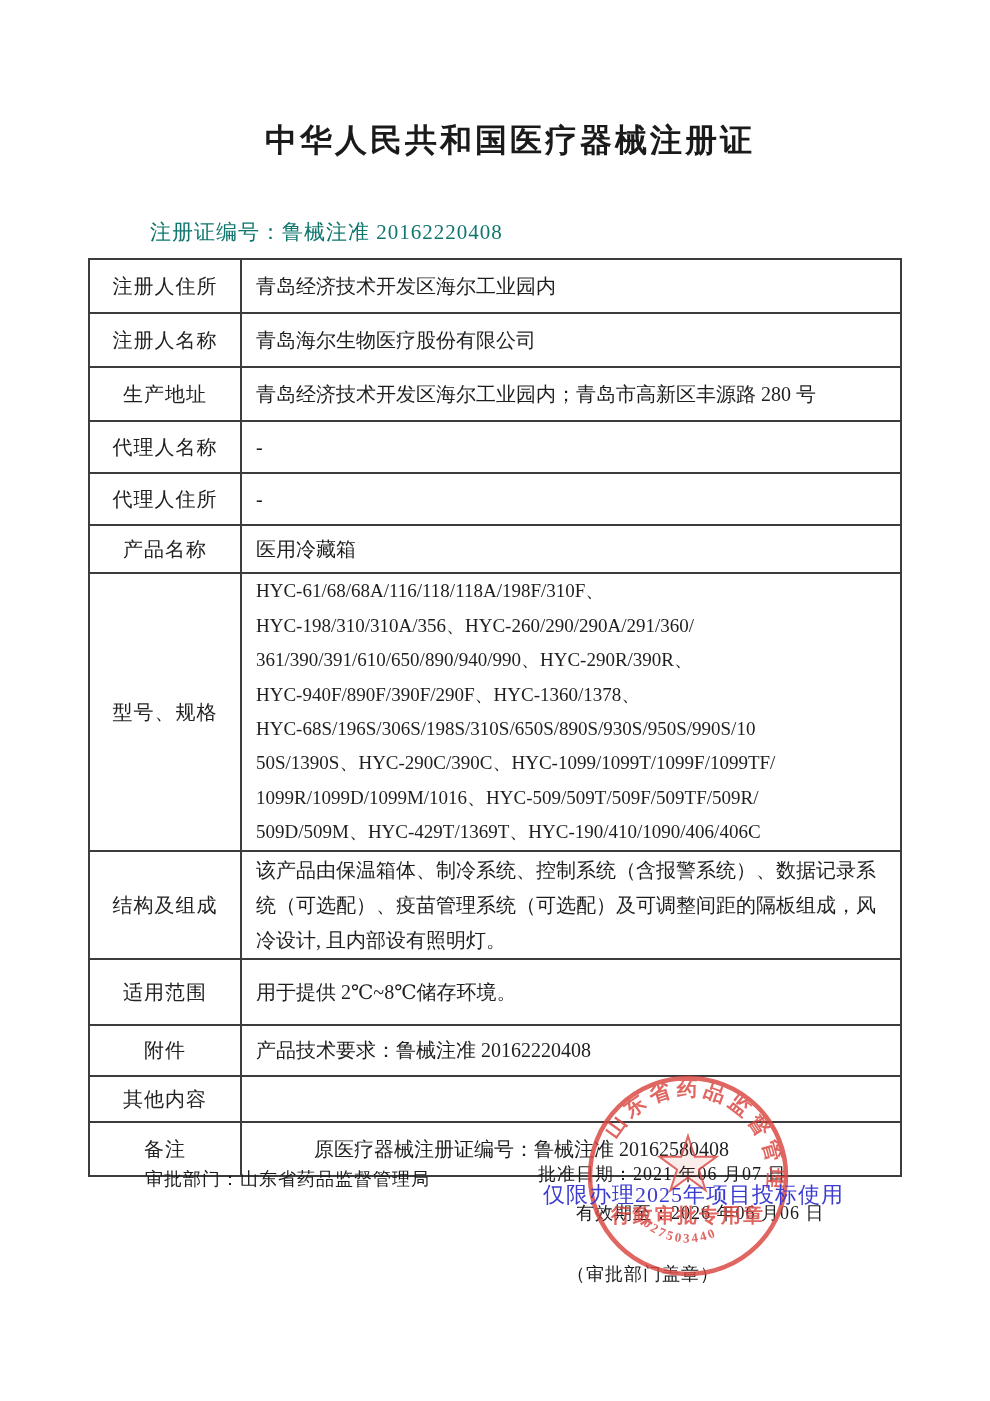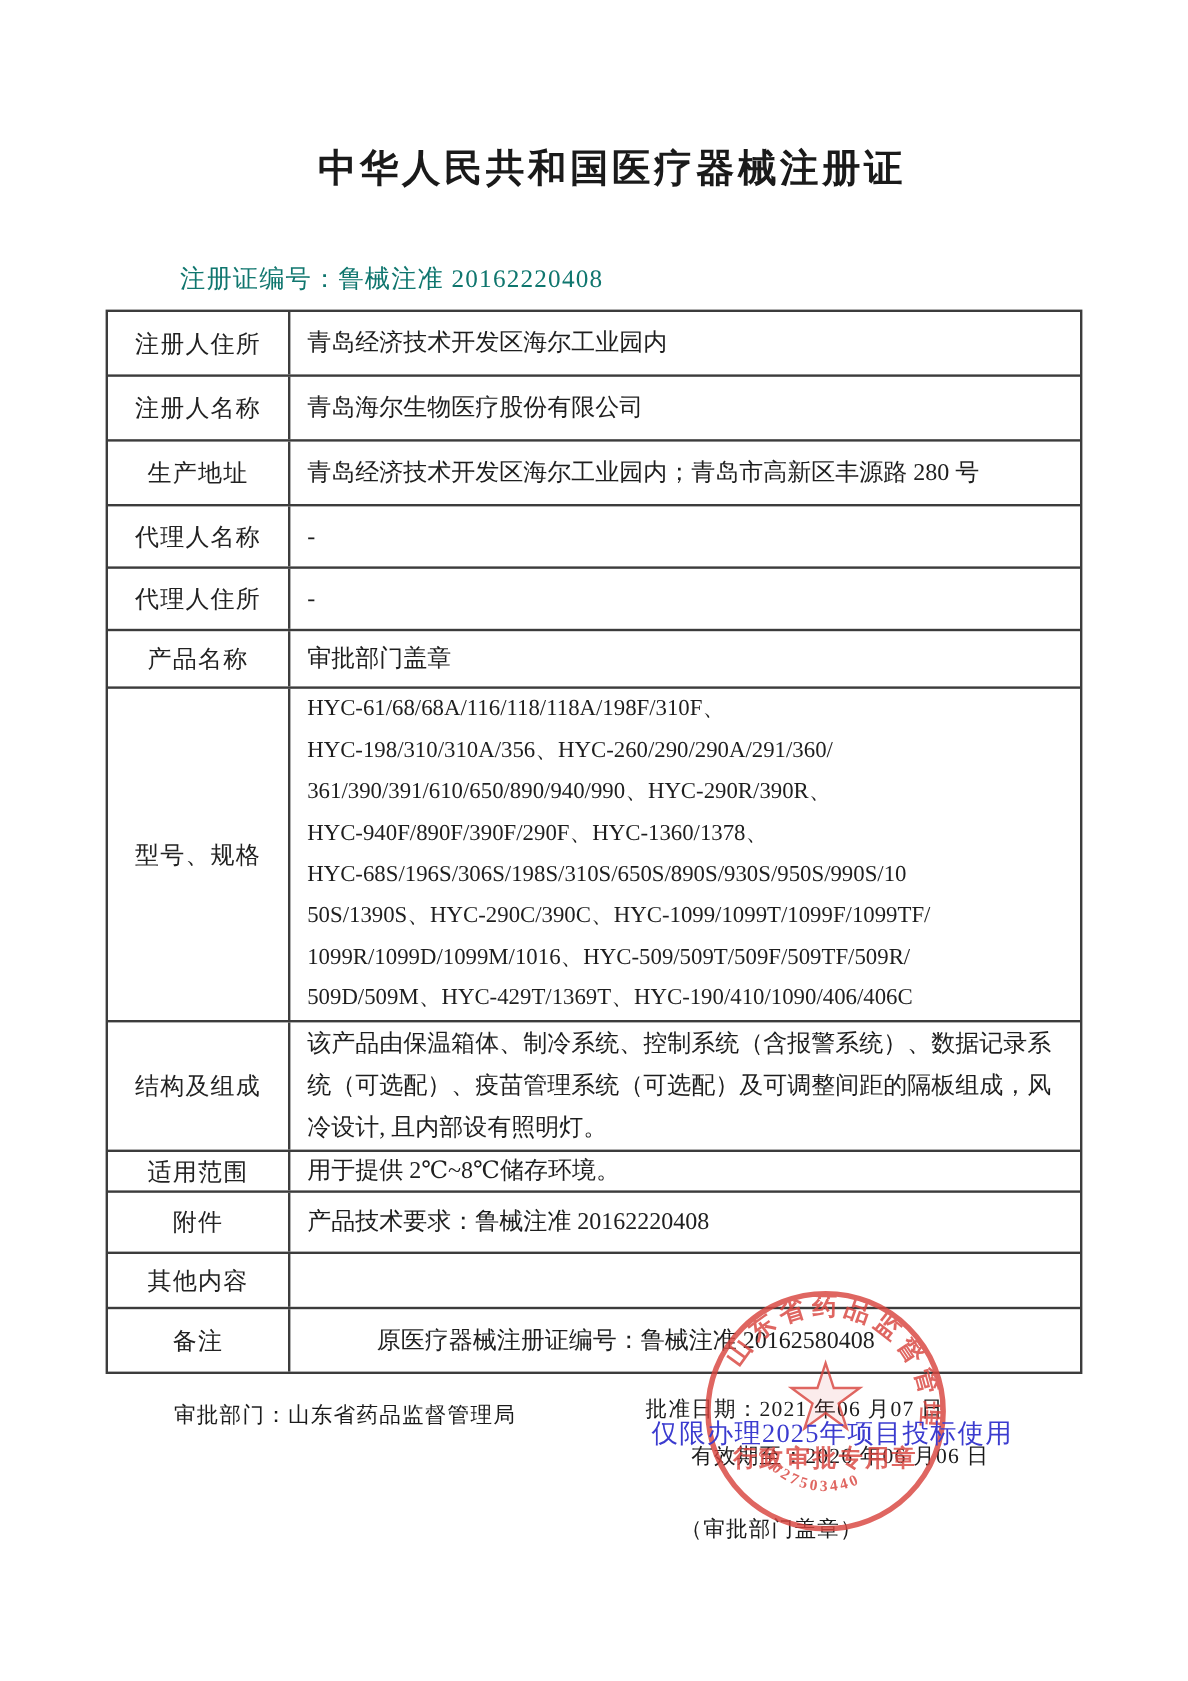--- a/index.html
+++ b/index.html
@@ -41,21 +41,21 @@
     padding:0 4px;
   }
   .val{
     flex:1;
     font-size:20px;color:#1e1e1e;
     padding:4px 10px 4px 14px;
     line-height:1.45;
   }
   .r1{height:54px}.r2{height:54px}.r3{height:54px}
   .r4{height:52px}.r5{height:52px}.r6{height:48px}
-  .r7{height:278px}.r8{height:108px}.r9{height:34px}
+  .r7{height:278px}.r8{height:108px}.r9{height:66px}
   .r10{height:51px}.r11{height:46px}.r12{height:52px}
   .pre{white-space:pre;line-height:34.4px;font-size:19px;letter-spacing:0;}
   .wrap3{line-height:35px;}
   .indent{padding-left:72px;}
 
   .foot{position:absolute;font-size:18px;color:#1b1b1b;letter-spacing:1px;z-index:2;}
   .dept{left:145px;top:1167px;}
   .adate{left:538px;top:1162px;}
   .valid{left:538px;top:1201px;margin-left:38px;}
   .sealnote{left:567px;top:1239px;margin-top:23px;}
@@ -103,21 +103,21 @@
     <div class="tr r4">
       <div class="td lbl">代理人名称</div>
       <div class="td val">-</div>
     </div>
     <div class="tr r5">
       <div class="td lbl">代理人住所</div>
       <div class="td val">-</div>
     </div>
     <div class="tr r6">
       <div class="td lbl">产品名称</div>
-      <div class="td val">审批部门盖章</div>
+      <div class="td val">医用冷藏箱</div>
     </div>
     <div class="tr r7">
       <div class="td lbl">型号、规格</div>
       <div class="td val pre">HYC-61/68/68A/116/118/118A/198F/310F、
 HYC-198/310/310A/356、HYC-260/290/290A/291/360/
 361/390/391/610/650/890/940/990、HYC-290R/390R、
 HYC-940F/890F/390F/290F、HYC-1360/1378、
 HYC-68S/196S/306S/198S/310S/650S/890S/930S/950S/990S/10
 50S/1390S、HYC-290C/390C、HYC-1099/1099T/1099F/1099TF/
 1099R/1099D/1099M/1016、HYC-509/509T/509F/509TF/509R/

